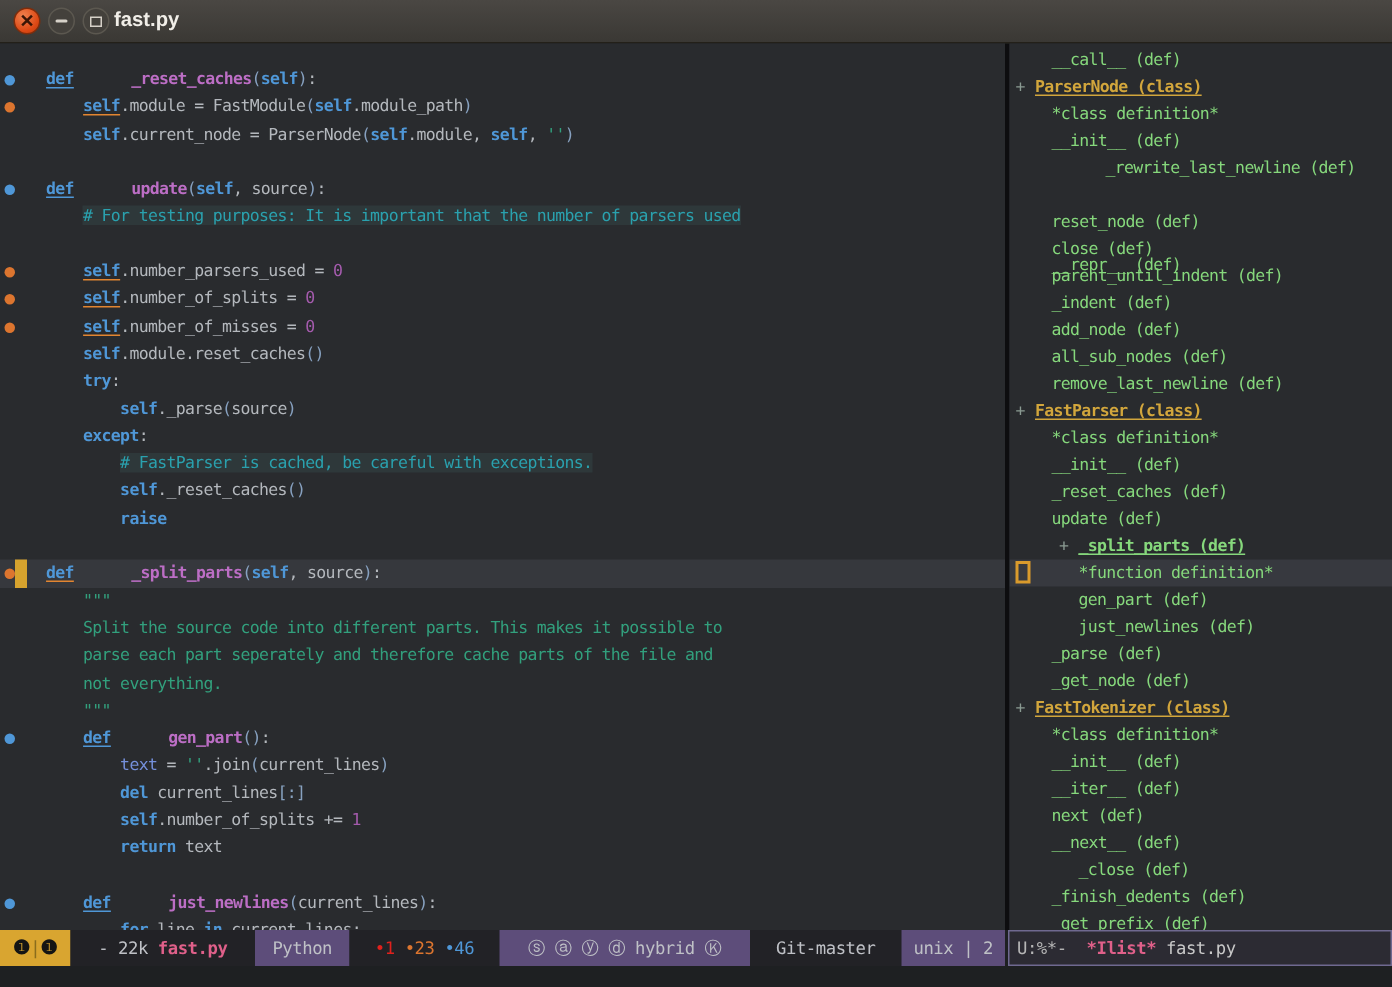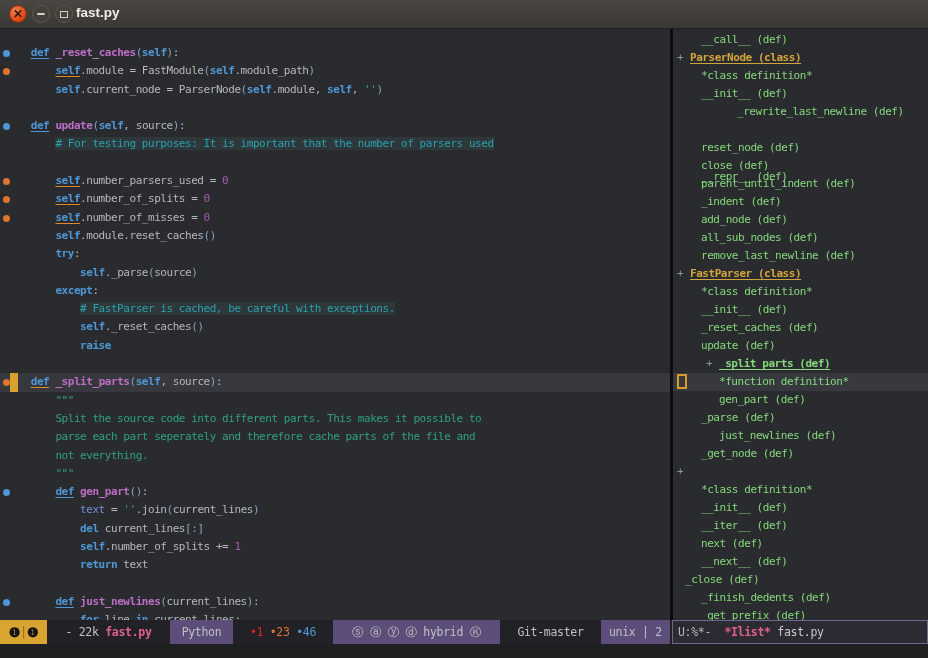--- a/index.html
+++ b/index.html
@@ -32,21 +32,21 @@
     background:#292b2e; padding-top:2px; }
 
   .cl { position:relative; height:18.3px; line-height:18.3px; white-space:pre;
         font-size:11px; letter-spacing:-0.45px; padding-left:6px; }
   .cl.hl { background:#36383d; }
   .gdot { position:absolute; left:3px; top:6px; width:7px; height:7px; border-radius:50%; }
   .gi { background:#4f97d7; } .gw { background:#dc752f; }
   .gbar { position:absolute; left:10px; top:0; width:8px; height:18.3px; background:#d7a32e; }
 
   .tk { color:#4f97d7; font-weight:bold; }
-  .tf { color:#bc6ec5; font-weight:bold; }
+  .tf { color:#bc6ec5; font-weight:bold;margin-left:32px; }
   .ts { color:#4f97d7; font-weight:bold; }
   .tt { color:#b4b8bd; }
   .tst{ color:#32a07d; }
   .tn { color:#a45bad; }
   .tv { color:#7590db; }
   .tc { color:#2aa1ae; background:#2e383a; }
   .tp { color:#87a1c0; }
   .ub { text-decoration:underline; text-decoration-color:#4f97d7; text-underline-offset:2px; }
   .uo { text-decoration:underline; text-decoration-color:#e28531; text-underline-offset:2px; }
 
@@ -150,30 +150,30 @@
           <div class="im-row"><span class="im-d" style="padding-left: 28px; display: inline-block;">all_sub_nodes (def)</span></div>
           <div class="im-row"><span class="im-d" style="padding-left: 28px; display: inline-block;">remove_last_newline (def)</span></div>
           <div class="im-row"><span class="im-pre" style="left: 4px;">+</span><span class="im-c" style="padding-left: 17px; display: inline-block;">FastParser (class)</span></div>
           <div class="im-row"><span class="im-d" style="padding-left: 28px; display: inline-block;">*class definition*</span></div>
           <div class="im-row"><span class="im-d" style="padding-left: 28px; display: inline-block;">__init__ (def)</span></div>
           <div class="im-row"><span class="im-d" style="padding-left: 28px; display: inline-block;">_reset_caches (def)</span></div>
           <div class="im-row"><span class="im-d" style="padding-left: 28px; display: inline-block;">update (def)</span></div>
           <div class="im-row"><span class="im-pre" style="left: 33px;">+</span><span class="im-ds" style="padding-left: 46px; display: inline-block;">_split_parts (def)</span></div>
           <div class="im-row im-sel"><span class="im-cursor"></span><span class="im-d" style="padding-left: 46px; display: inline-block;">*function definition*</span></div>
           <div class="im-row"><span class="im-d" style="padding-left: 46px; display: inline-block;">gen_part (def)</span></div>
+          <div class="im-row"><span class="im-d" style="padding-left: 46px; display: inline-block;">just_newlines (def)</span></div>
           <div class="im-row"><span class="im-d" style="padding-left: 28px; display: inline-block;">_parse (def)</span></div>
-          <div class="im-row"><span class="im-d" style="padding-left: 46px; display: inline-block;">just_newlines (def)</span></div>
           <div class="im-row"><span class="im-d" style="padding-left: 28px; display: inline-block;">_get_node (def)</span></div>
-          <div class="im-row"><span class="im-pre" style="left: 4px;">+</span></div>
+          <div class="im-row"><span class="im-pre" style="left: 4px;">+</span><span class="im-c" style="padding-left: 17px; display: inline-block;">FastTokenizer (class)</span></div>
           <div class="im-row"><span class="im-d" style="padding-left: 28px; display: inline-block;">*class definition*</span></div>
           <div class="im-row"><span class="im-d" style="padding-left: 28px; display: inline-block;">__init__ (def)</span></div>
           <div class="im-row"><span class="im-d" style="padding-left: 28px; display: inline-block;">__iter__ (def)</span></div>
           <div class="im-row"><span class="im-d" style="padding-left: 28px; display: inline-block;">next (def)</span></div>
           <div class="im-row"><span class="im-d" style="padding-left: 28px; display: inline-block;">__next__ (def)</span></div>
-          <div class="im-row"><span class="im-d" style="padding-left: 12px; display: inline-block;">_close (def)</span></div>
+          <div class="im-row"><span class="im-d" style="padding-left: 46px; display: inline-block;">_close (def)</span></div>
           <div class="im-row"><span class="im-d" style="padding-left: 28px; display: inline-block;">_finish_dedents (def)</span></div>
           <div class="im-row"><span class="im-d" style="padding-left: 28px; display: inline-block;">_get_prefix (def)</span></div>
         </div>
     </div>
   </div>
 
   <div class="modeline">
     <div class="ml-left">
         <div class="seg sg-gold" style="width: 47px;"><span class="mp-dk">❶</span><span class="mp-dksep">|</span><span class="mp-dk">❶</span></div>
         <div class="seg sg-dark" style="width: 123px;"><span class="mp-lt">- 22k </span><span class="mp-pink">fast.py</span></div>

